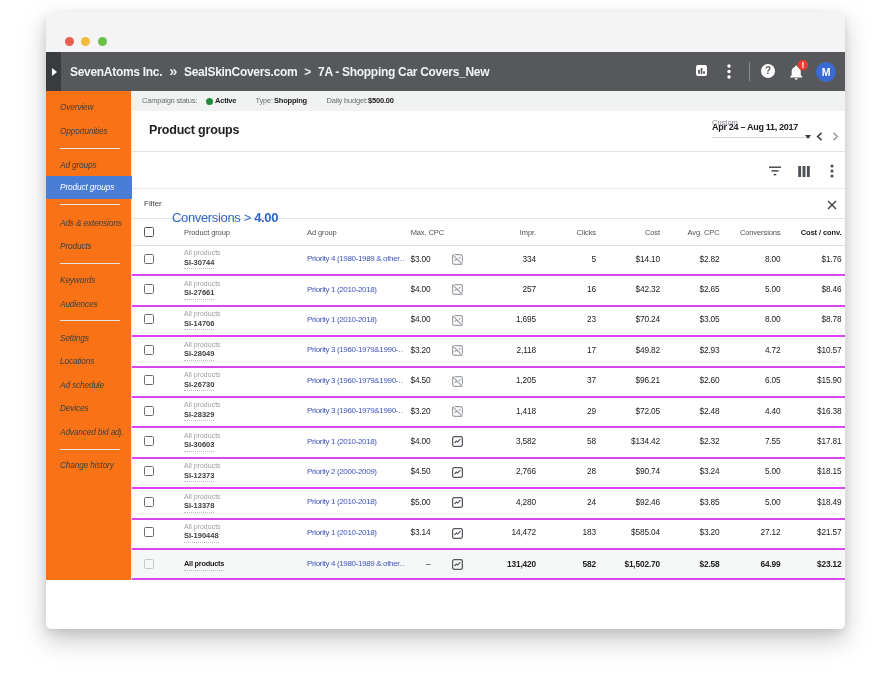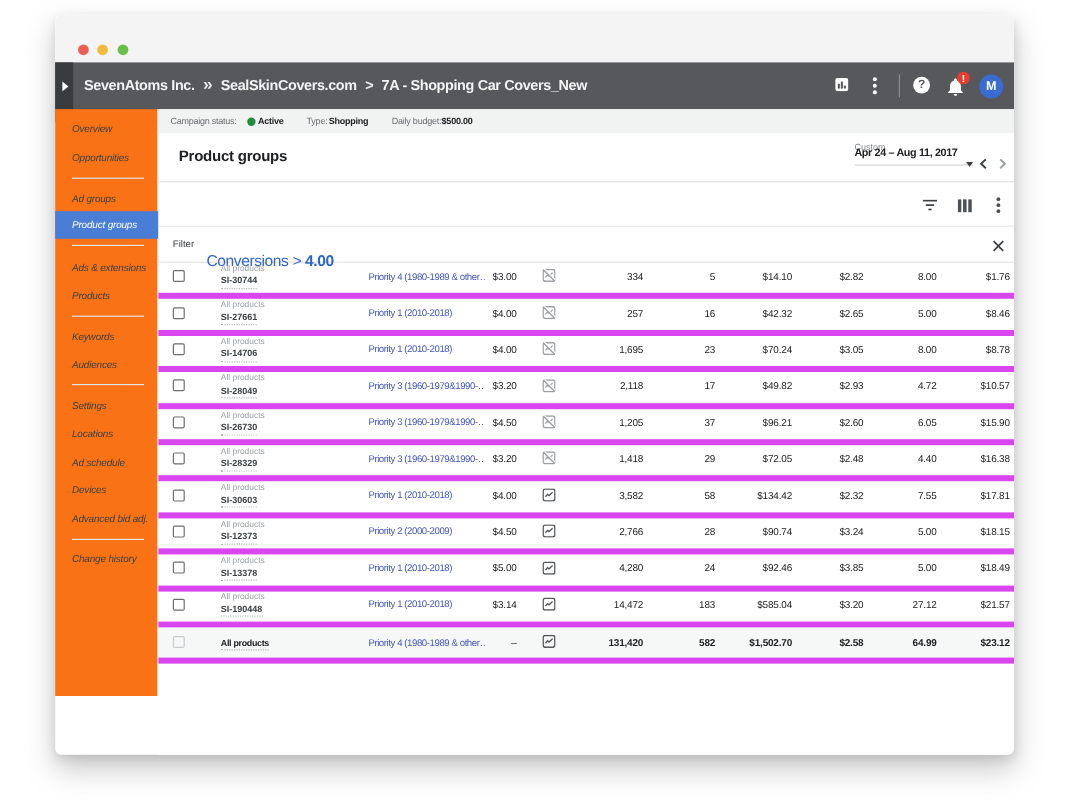--- a/index.html
+++ b/index.html
@@ -33,21 +33,21 @@
 .custom { position:absolute; left:580px; top:7px; font-size:7.5px; color:#80868b; }
 .daterange { position:absolute; left:580px; top:11px; width:99px; font-size:9px; letter-spacing:-0.3px; font-weight:bold; color:#202124; border-bottom:1px solid #d5d5d5; padding-bottom:5px; white-space:nowrap; }
 .caret { position:absolute; left:673px; top:23.5px; border-top:4.5px solid #3c4043; border-left:3.5px solid transparent; border-right:3.5px solid transparent; }
 .toolbar { position:absolute; top:60px; left:0; width:100%; height:37px; border-top:1px solid #e3e3e3; }
 .filterrow { position:absolute; top:97px; left:0; width:100%; height:31px; border-top:1px solid #e9e9e9; border-bottom:1px solid #e3e3e3; font-size:8px; }
 .filterrow .flabel { position:absolute; left:12px; top:10px; color:#3c4043; }
 .filterrow .fcond { position:absolute; left:40px; top:21px; color:#2f66c9; font-size:13px; letter-spacing:-0.35px; }
 .filterrow .fcond b { color:#2f66c9; }
 .xicon { position:absolute; left:695px; top:11px; width:10px; height:10px; }
 .tbl { position:absolute; top:128px; left:0; width:713px; }
-.trow { display:flex; width:100%; height:30.4px; border-bottom:5px solid #d946ef; align-items:center; }
+.trow { display:flex; width:100%; height:30.4px; border-bottom:2px solid #d946ef; align-items:center; }
 .thead { height:27px; border-bottom:1px solid #e0e0e0; font-size:7.5px; letter-spacing:-0.1px; color:#4d5156; }
 .trow.total { background:#f6f7f7; }
 .c-chk { width:52px; padding-left:12px; }
 .c-pg { width:123px; }
 .c-ag { width:97px; font-size:8px; letter-spacing:-0.35px; color:#4156bd; white-space:nowrap; overflow:hidden; }
 .c-cpc { width:37px; text-align:right; padding-right:10.5px; }
 .c-ico { width:40px; text-align:center; padding-right:6.5px; }
 .c-ico svg { position:relative; top:1.3px; }
 .c-n1 { width:55px; text-align:right; }
 .c-n2 { width:60px; text-align:right; }
@@ -163,20 +163,35 @@
       </svg>
     </div>
     <div class="filterrow">
       <span class="flabel">Filter</span>
       <span class="fcond">Conversions &gt; <b>4.00</b></span>
       <svg class="xicon" viewBox="0 0 10 10">
           <path d="M1 1 L9 9 M9 1 L1 9" stroke="#3c4043" stroke-width="1.4"></path>
         </svg>
     </div>
     <div class="tbl">
+      <div class="trow thead">
+        <div class="c-chk">
+            <div class="cb hd"></div>
+          </div>
+        <div class="c-pg">Product group</div>
+        <div class="c-ag" style="color:#4d5156;letter-spacing:-0.1px;font-size:7.5px">Ad group</div>
+        <div class="c-cpc" style="color:#4d5156;font-size:7.5px;letter-spacing:-0.1px">Max. CPC</div>
+        <div class="c-ico"></div>
+        <div class="c-n1">Impr.</div>
+        <div class="c-n2">Clicks</div>
+        <div class="c-n3">Cost</div>
+        <div class="c-n4">Avg. CPC</div>
+        <div class="c-n5">Conversions</div>
+        <div class="c-n6">Cost / conv.</div>
+      </div>
       <div class="trow">
         <div class="c-chk">
             <div class="cb"></div>
           </div>
         <div class="c-pg">
             <div class="allp">All products</div>
             <div class="sku"><span>SI-30744</span></div>
           </div>
         <div class="c-ag">Priority 4 (1980-1989 &amp; other…</div>
         <div class="c-cpc">$3.00</div>

